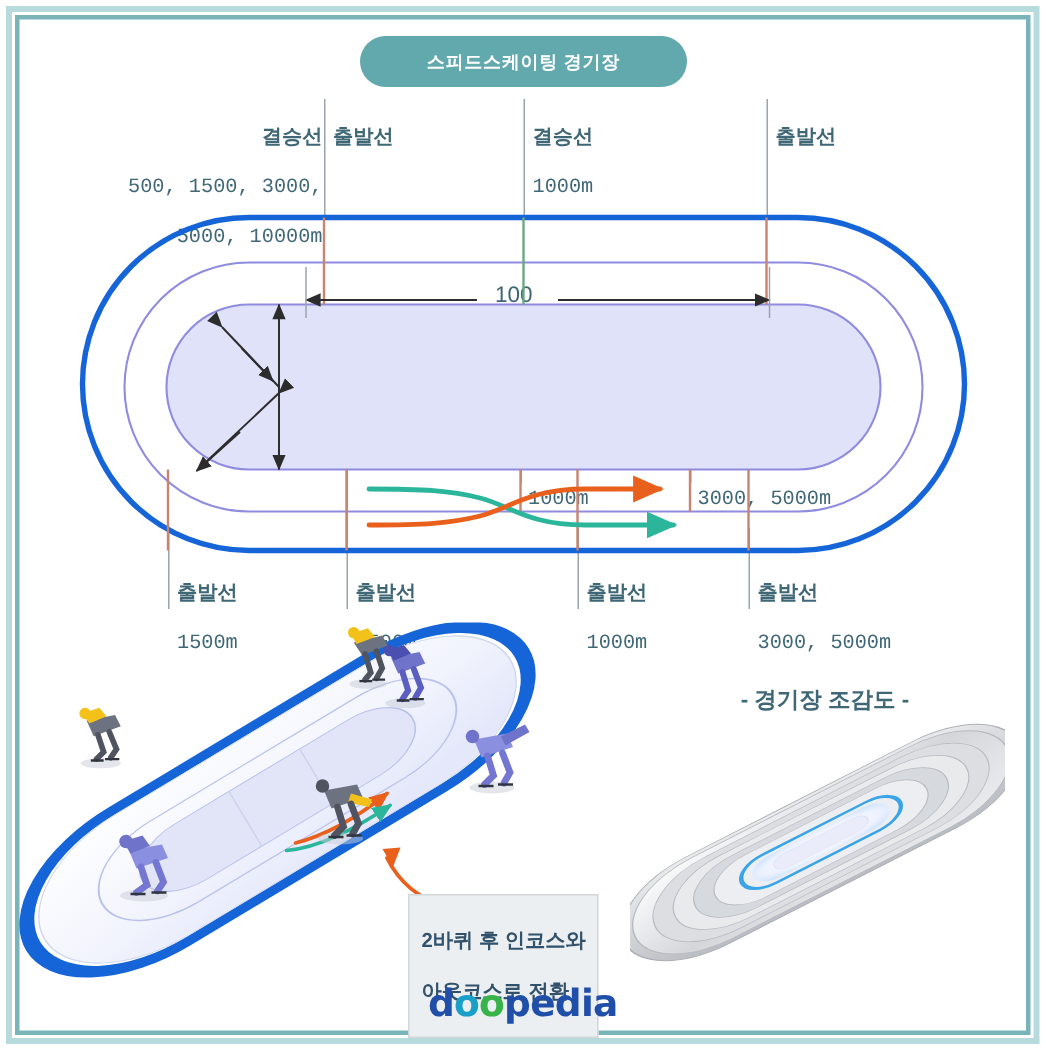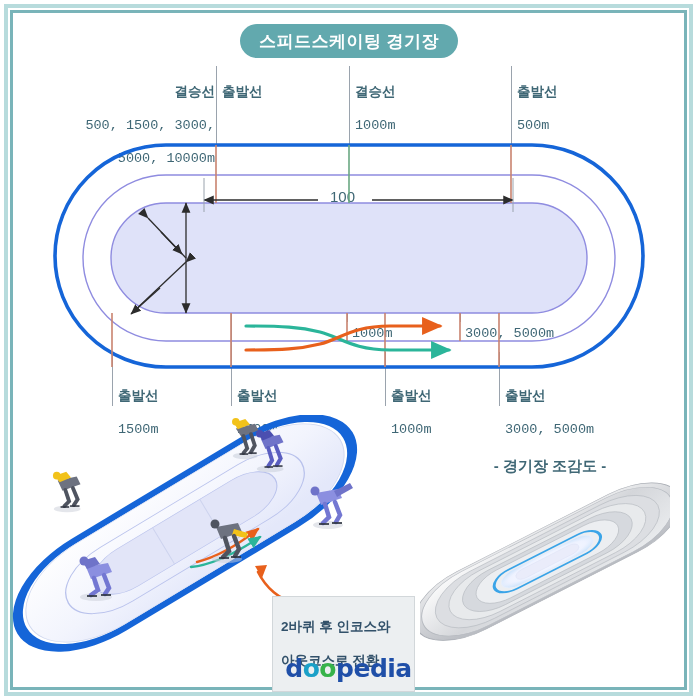--- a/index.html
+++ b/index.html
@@ -31,21 +31,21 @@
   }
 
   
   .title-badge {
     position: absolute;
     left: 240px; top: 24px;
     width: 218px; height: 34px;
     background: #62a9ae;
     border-radius: 17px;
     color: #ffffff;
-    font-size: 17px;
+    font-size: 12px;
     font-weight: bold;
     letter-spacing: 0.5px;
     display: flex; align-items: center; justify-content: center; text-align: center;
   }
 
   
   .lbl {
     position: absolute;
     font-size: 13.5px;
     line-height: 16.5px;
@@ -87,21 +87,21 @@
     text-align: center;
     font-size: 15px;
     font-weight: bold;
     color: #3f6775;
     margin-top: 12px;
   }
 
   .callout {
     position: absolute;
     left: 272px; top: 596px;
-    padding: 4px 23px 5px 8px;
+    padding: 4px 7px 5px 8px;
     background: #eceff1;
     border: 1px solid #d2d7da;
     font-size: 13.5px;
     line-height: 17px;
     color: #32516a;
     font-weight: bold;
     white-space: pre-line;
   }
 
   
@@ -140,21 +140,20 @@
     <div>출발선</div>
   </div>
 
   <div class="lbl lbl-l" style="left:355px; top:68px; width:130px;">
     <div>결승선</div>
     <div class="num">1000m</div>
   </div>
 
   <div class="lbl lbl-l" style="left:517px; top:68px; width:130px;">
     <div>출발선</div>
-    <div class="num">500m</div>
   </div>
 
   <div class="leader" style="left:216px; top:66px; height:78px;"></div>
   <div class="leader" style="left:349px; top:66px; height:78px;"></div>
   <div class="leader" style="left:511px; top:66px; height:78px;"></div>
 
   <div class="lbl lbl-l" style="left:352px; top:276px; width:120px;">
     <div>출발선</div>
     <div class="num">1000m</div>
   </div>

